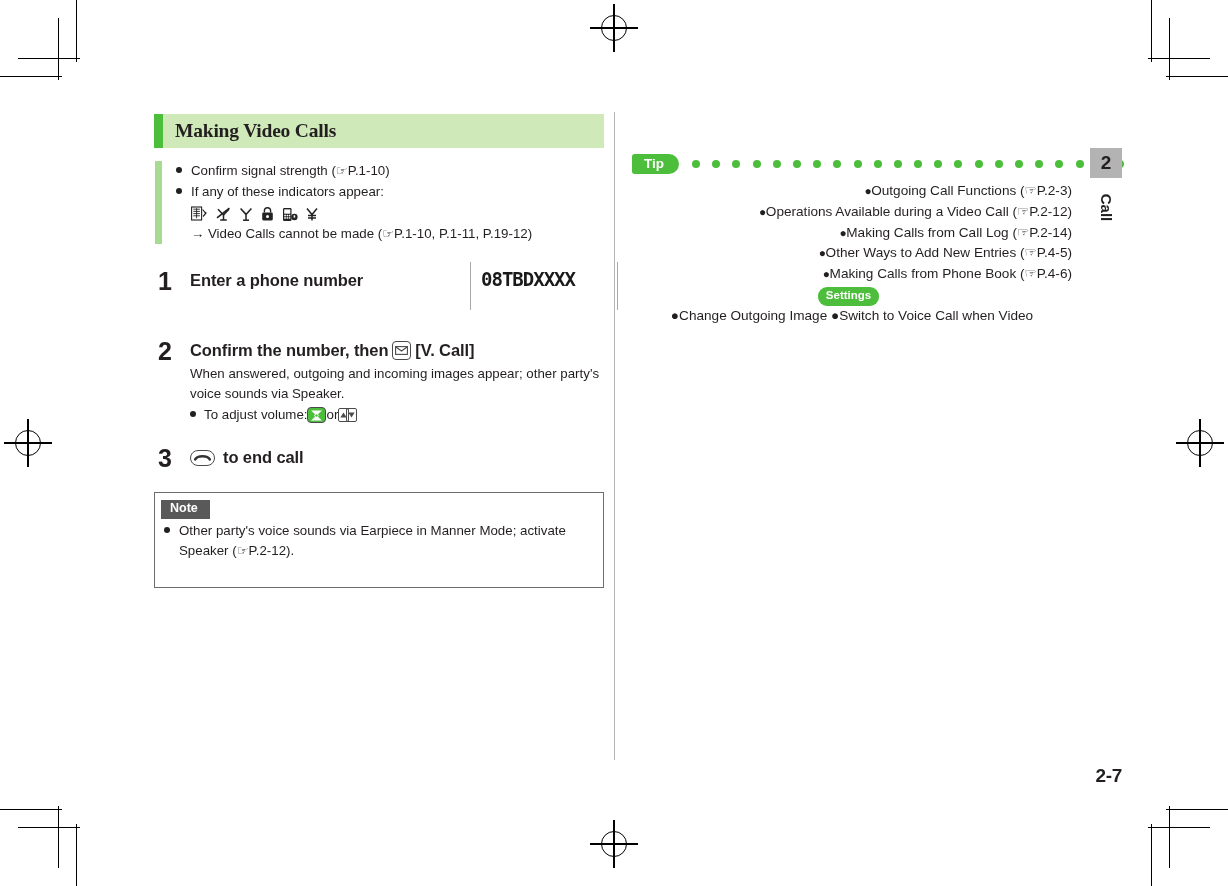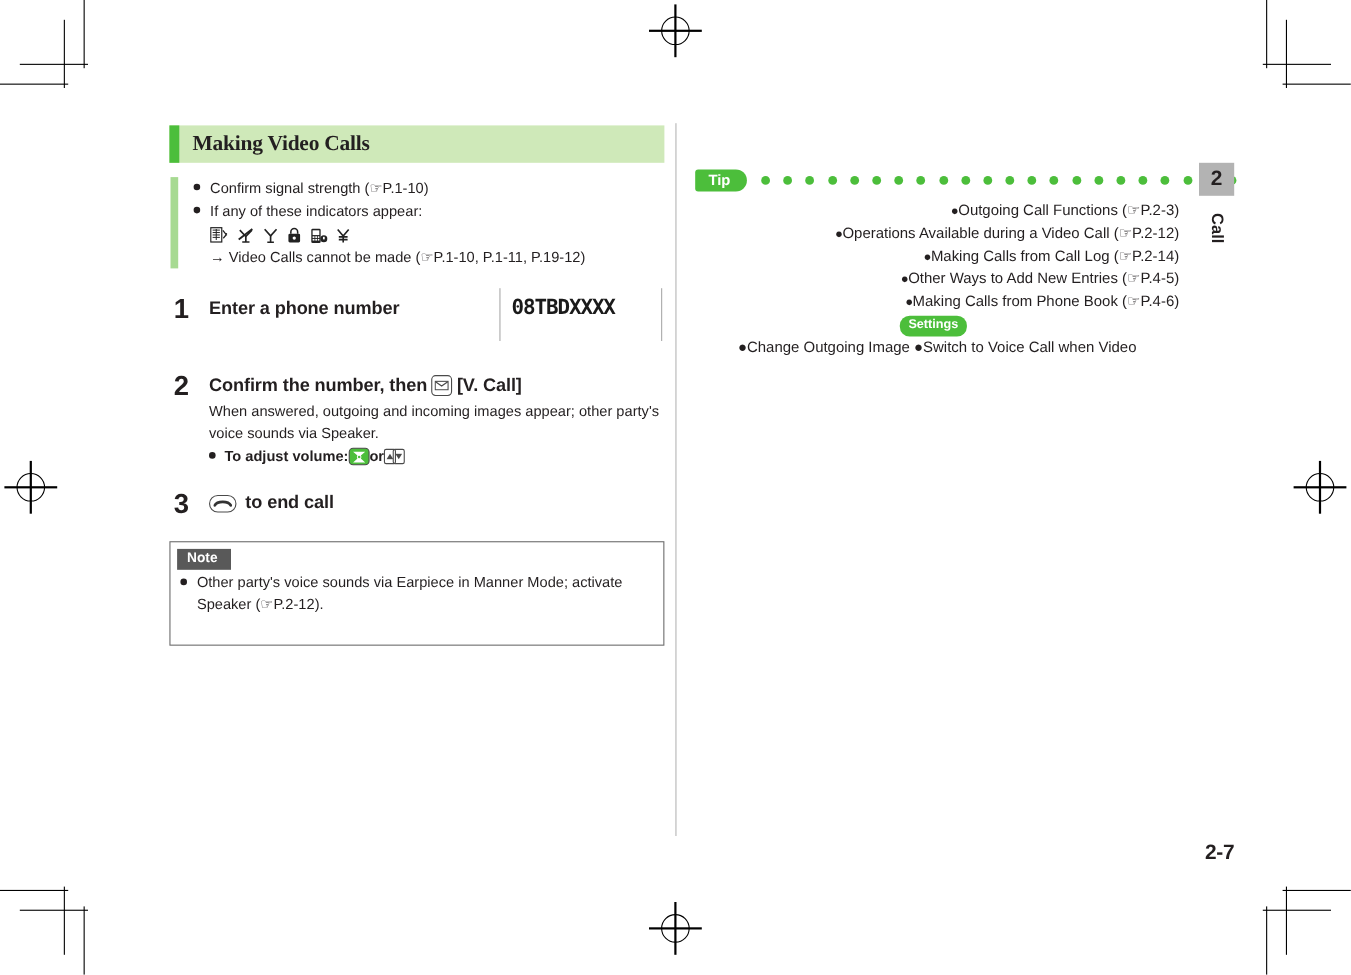--- a/index.html
+++ b/index.html
@@ -38,25 +38,25 @@
   .ind-row{margin:2px 0 0 16px;display:flex;align-items:center;gap:7px;height:20px;}
   .arrow-line{margin-left:16px;font-size:13.3px;line-height:1.5;white-space:nowrap;}
 
   
   .step{position:relative;padding-left:36px;margin-top:16px;}
   .step .num{position:absolute;left:4px;top:-3px;font-size:25px;font-weight:bold;color:#231f20;}
   .step .head{font-size:16.5px;font-weight:bold;line-height:1.3;display:flex;align-items:center;
         flex-wrap:wrap;gap:2px;letter-spacing:-0.1px;}
   .step .body{font-size:13.3px;line-height:1.5;margin-top:3px;}
   .step .sub{position:relative;padding-left:14px;font-size:13.3px;line-height:1.5;margin-top:1px;
-        display:flex;align-items:center;gap:0;font-weight:bold;}
+        display:flex;align-items:center;gap:0;}
   .step .sub .dot{position:absolute;left:0;top:6px;width:6px;height:6px;border-radius:50%;background:#231f20;}
 
   
-  .screencap{position:absolute;left:300px;top:-8px;width:146px;height:48px;
+  .screencap{position:absolute;left:316px;top:-8px;width:146px;height:48px;
         border-left:1px solid #a9a9a9;border-right:1px solid #a9a9a9;}
   .screencap .digits{position:absolute;left:10px;top:6px;font-family:"DejaVu Sans Mono",monospace;
         font-size:19px;font-weight:bold;letter-spacing:-1px;color:#1a1a1a;}
 
   
   .note{position:relative;margin-top:24px;border:1px solid #6d6d6d;padding:5px 8px 26px 8px;}
   .note .tag{display:inline-block;background:#595959;color:#fff;font-size:12.5px;font-weight:bold;
         padding:1px 12px 2px 9px;line-height:1.25;margin:-1px 0 2px -2px;}
   .note .nb{position:relative;padding-left:16px;font-size:13.3px;line-height:1.5;}
   .note .nb .dot{position:absolute;left:1px;top:6px;width:6px;height:6px;border-radius:50%;background:#231f20;}

